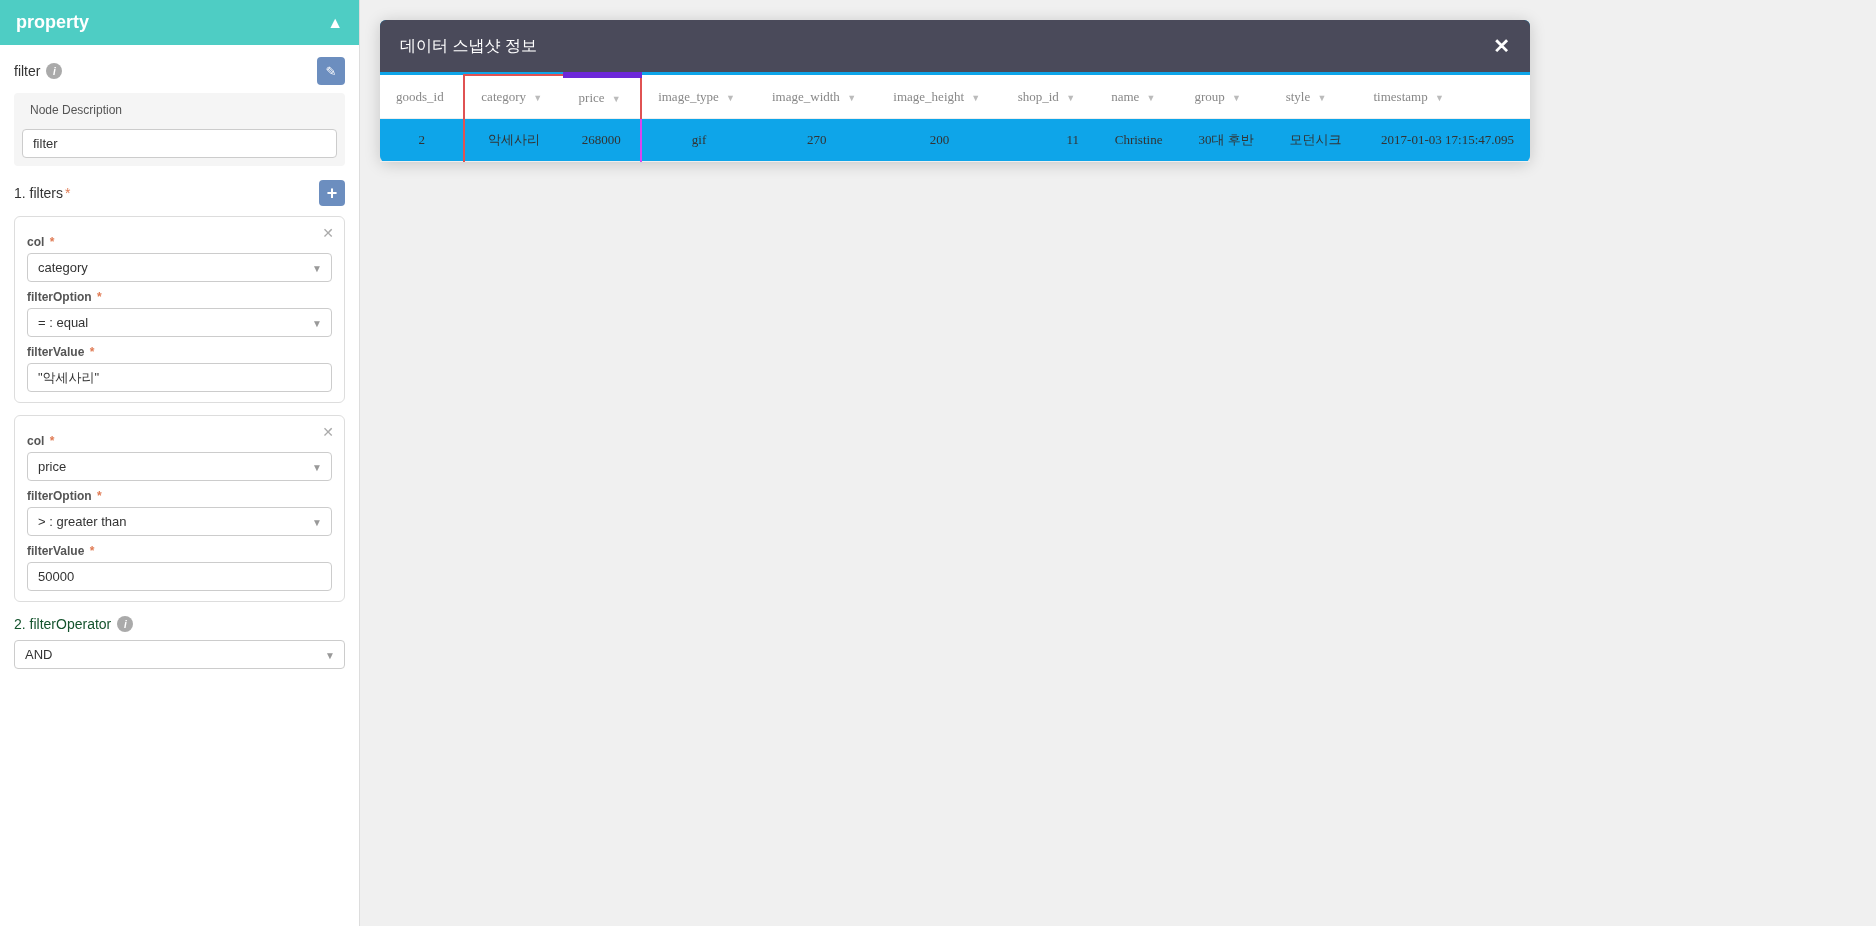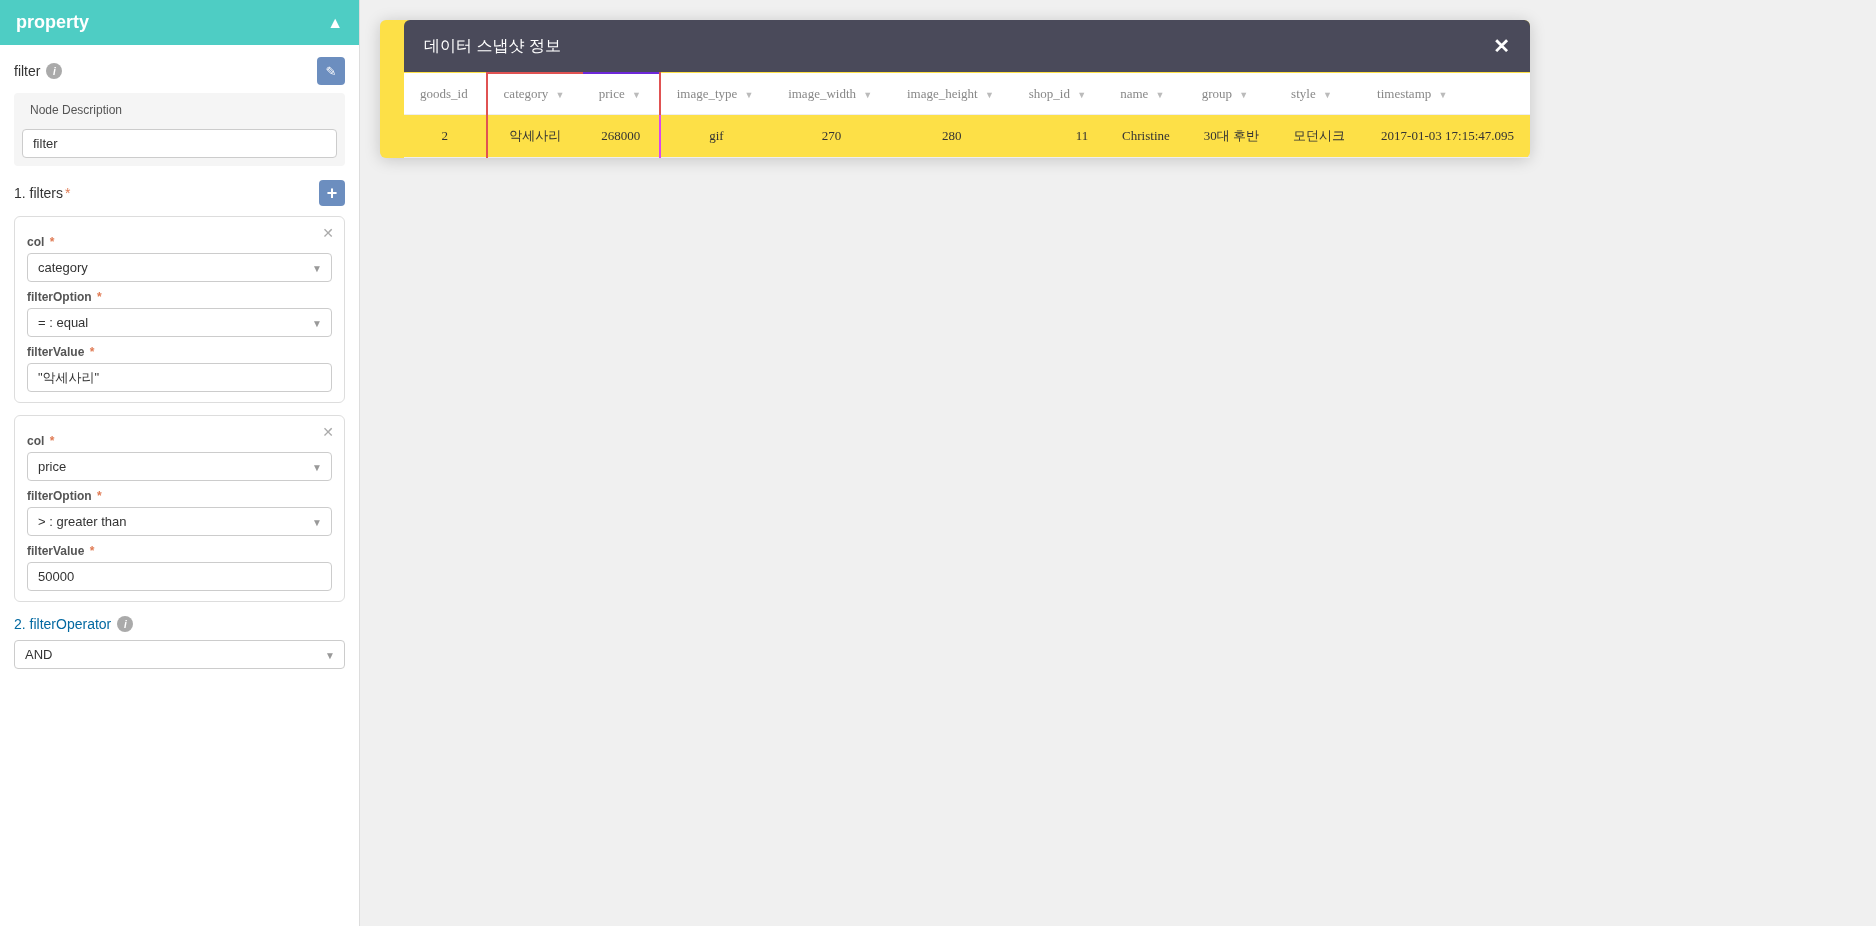--- a/index.html
+++ b/index.html
@@ -201,26 +201,25 @@
     
     .right-panel {
       flex: 1;
       padding: 20px;
       display: flex;
       align-items: flex-start;
       justify-content: flex-start;
     }
 
     .modal {
-      background: #fde047;
+      background: #0ea5e9;
       border-radius: 6px;
       box-shadow: 0 2px 16px rgba(0,0,0,0.18);
       width: 1150px;
       max-width: 100%;
-      padding-left: 24px;
     }
 
     .modal-header {
       background: #4a4a5a;
       color: #fff;
       padding: 14px 20px;
       display: flex;
       align-items: center;
       justify-content: space-between;
       border-radius: 6px 6px 0 0;
@@ -276,21 +275,21 @@
     }
 
     
     .th-category {
       border-top: 2px solid #e05252;
       border-left: 2px solid #e05252;
       border-bottom: 1px solid #eee;
     }
 
     .th-price {
-      border-top: 2px solid #6d28d9;
+      border-top: 6px solid #6d28d9;
       border-right: 2px solid #e05252;
       border-bottom: 1px solid #eee;
     }
 
     .td-category {
       border-left: 2px solid #e05252;
       border-bottom: 2px solid #e05252;
       margin-left: 23px;
     }
 
@@ -370,21 +369,21 @@
           <span class="select-arrow">▼</span>
         </div>
 
         <div class="field-label">filterValue <span class="required-star">*</span></div>
         <input class="field-input" type="text" value="50000" style="">
       </div>
     </div>
 
     <div class="filter-operator-section">
       <div style="display:flex; align-items:center; margin-bottom:8px;">
-        <span style="font-size:14px; color:#0369a1; font-weight:500;">2. filterOperator</span>
+        <span style="font-size:14px; color:#14532d; font-weight:500;">2. filterOperator</span>
         <span class="info-icon" style="margin-left:6px;">i</span>
       </div>
       <div class="select-wrapper">
         <select class="field-select">
           <option>AND</option>
           <option>OR</option>
         </select>
         <span class="select-arrow">▼</span>
       </div>
     </div>
@@ -417,21 +416,21 @@
             <th>timestamp <span class="col-arrow">▼</span></th>
           </tr>
         </thead>
         <tbody>
           <tr>
             <td style="text-align:center;">2</td>
             <td class="td-category" style="text-align:center;">악세사리</td>
             <td class="td-price" style="text-align:center;">268000</td>
             <td style="text-align:center;">gif</td>
             <td style="text-align:center;">270</td>
-            <td style="text-align:center;">280</td>
+            <td style="text-align:center;">200</td>
             <td style="">11</td>
             <td>Christine</td>
             <td>30대 후반</td>
             <td>모던시크</td>
             <td>2017-01-03 17:15:47.095</td>
           </tr>
         </tbody>
       </table>
     </div>
   </div>

